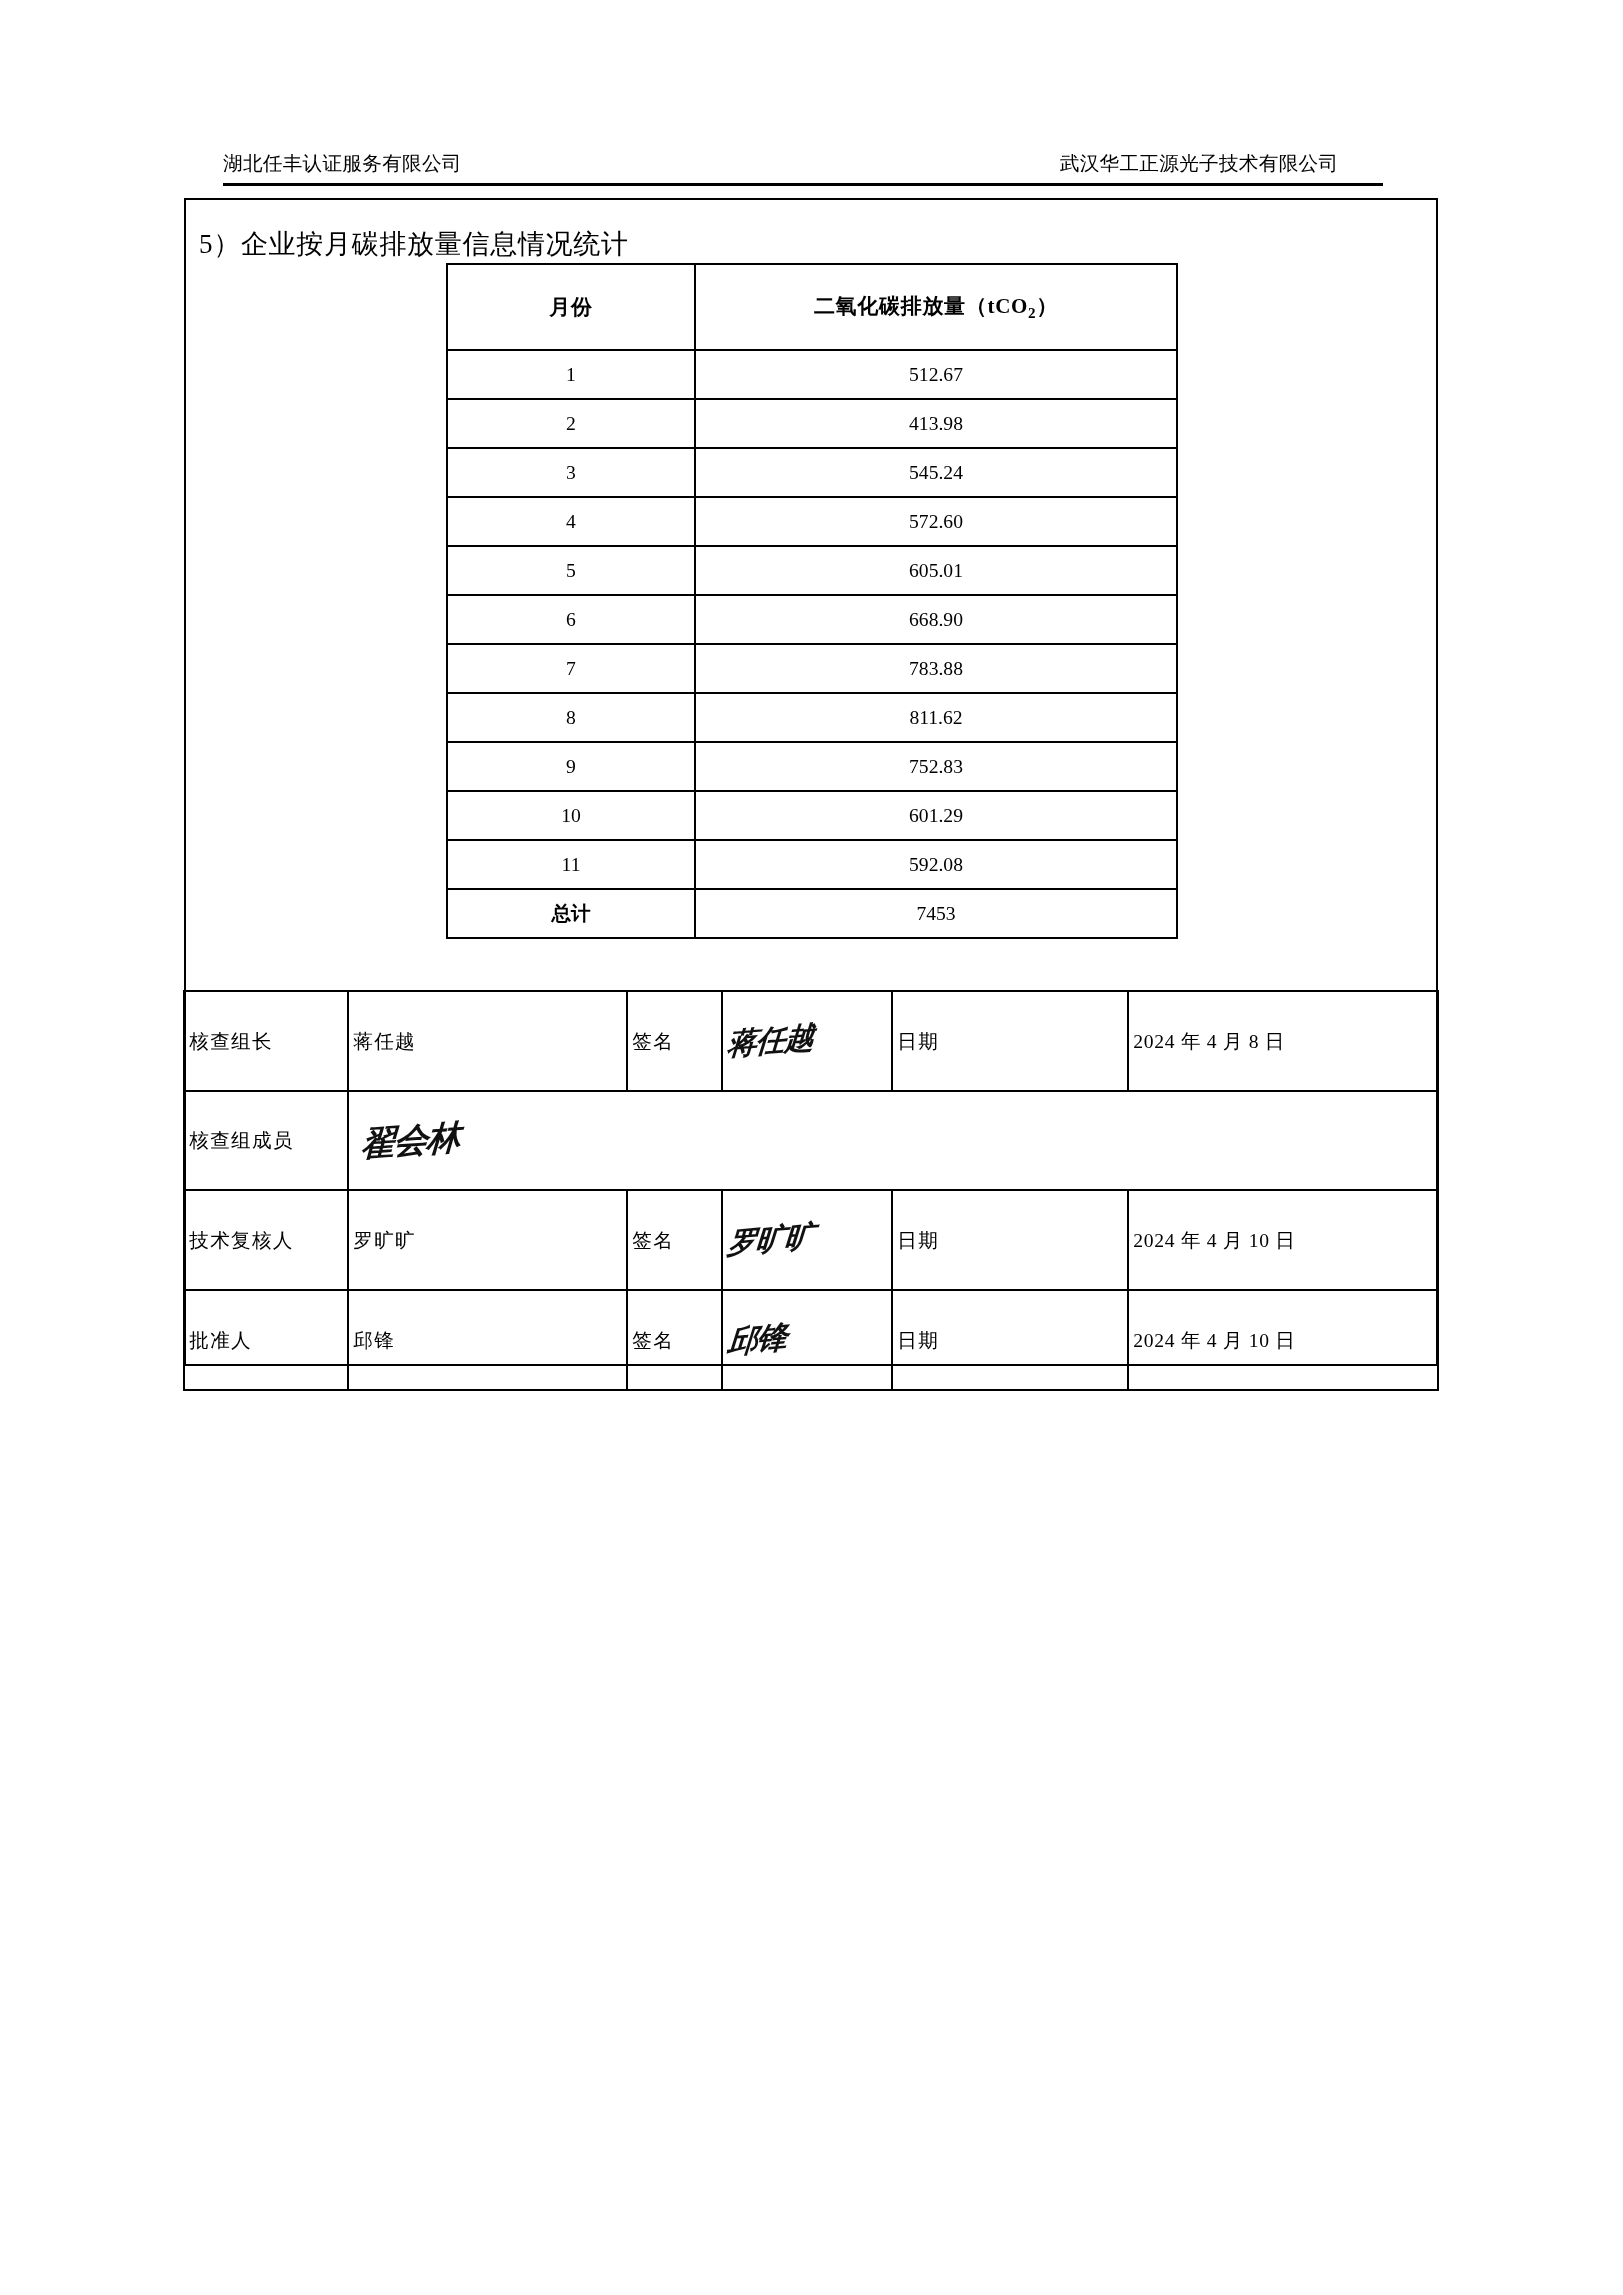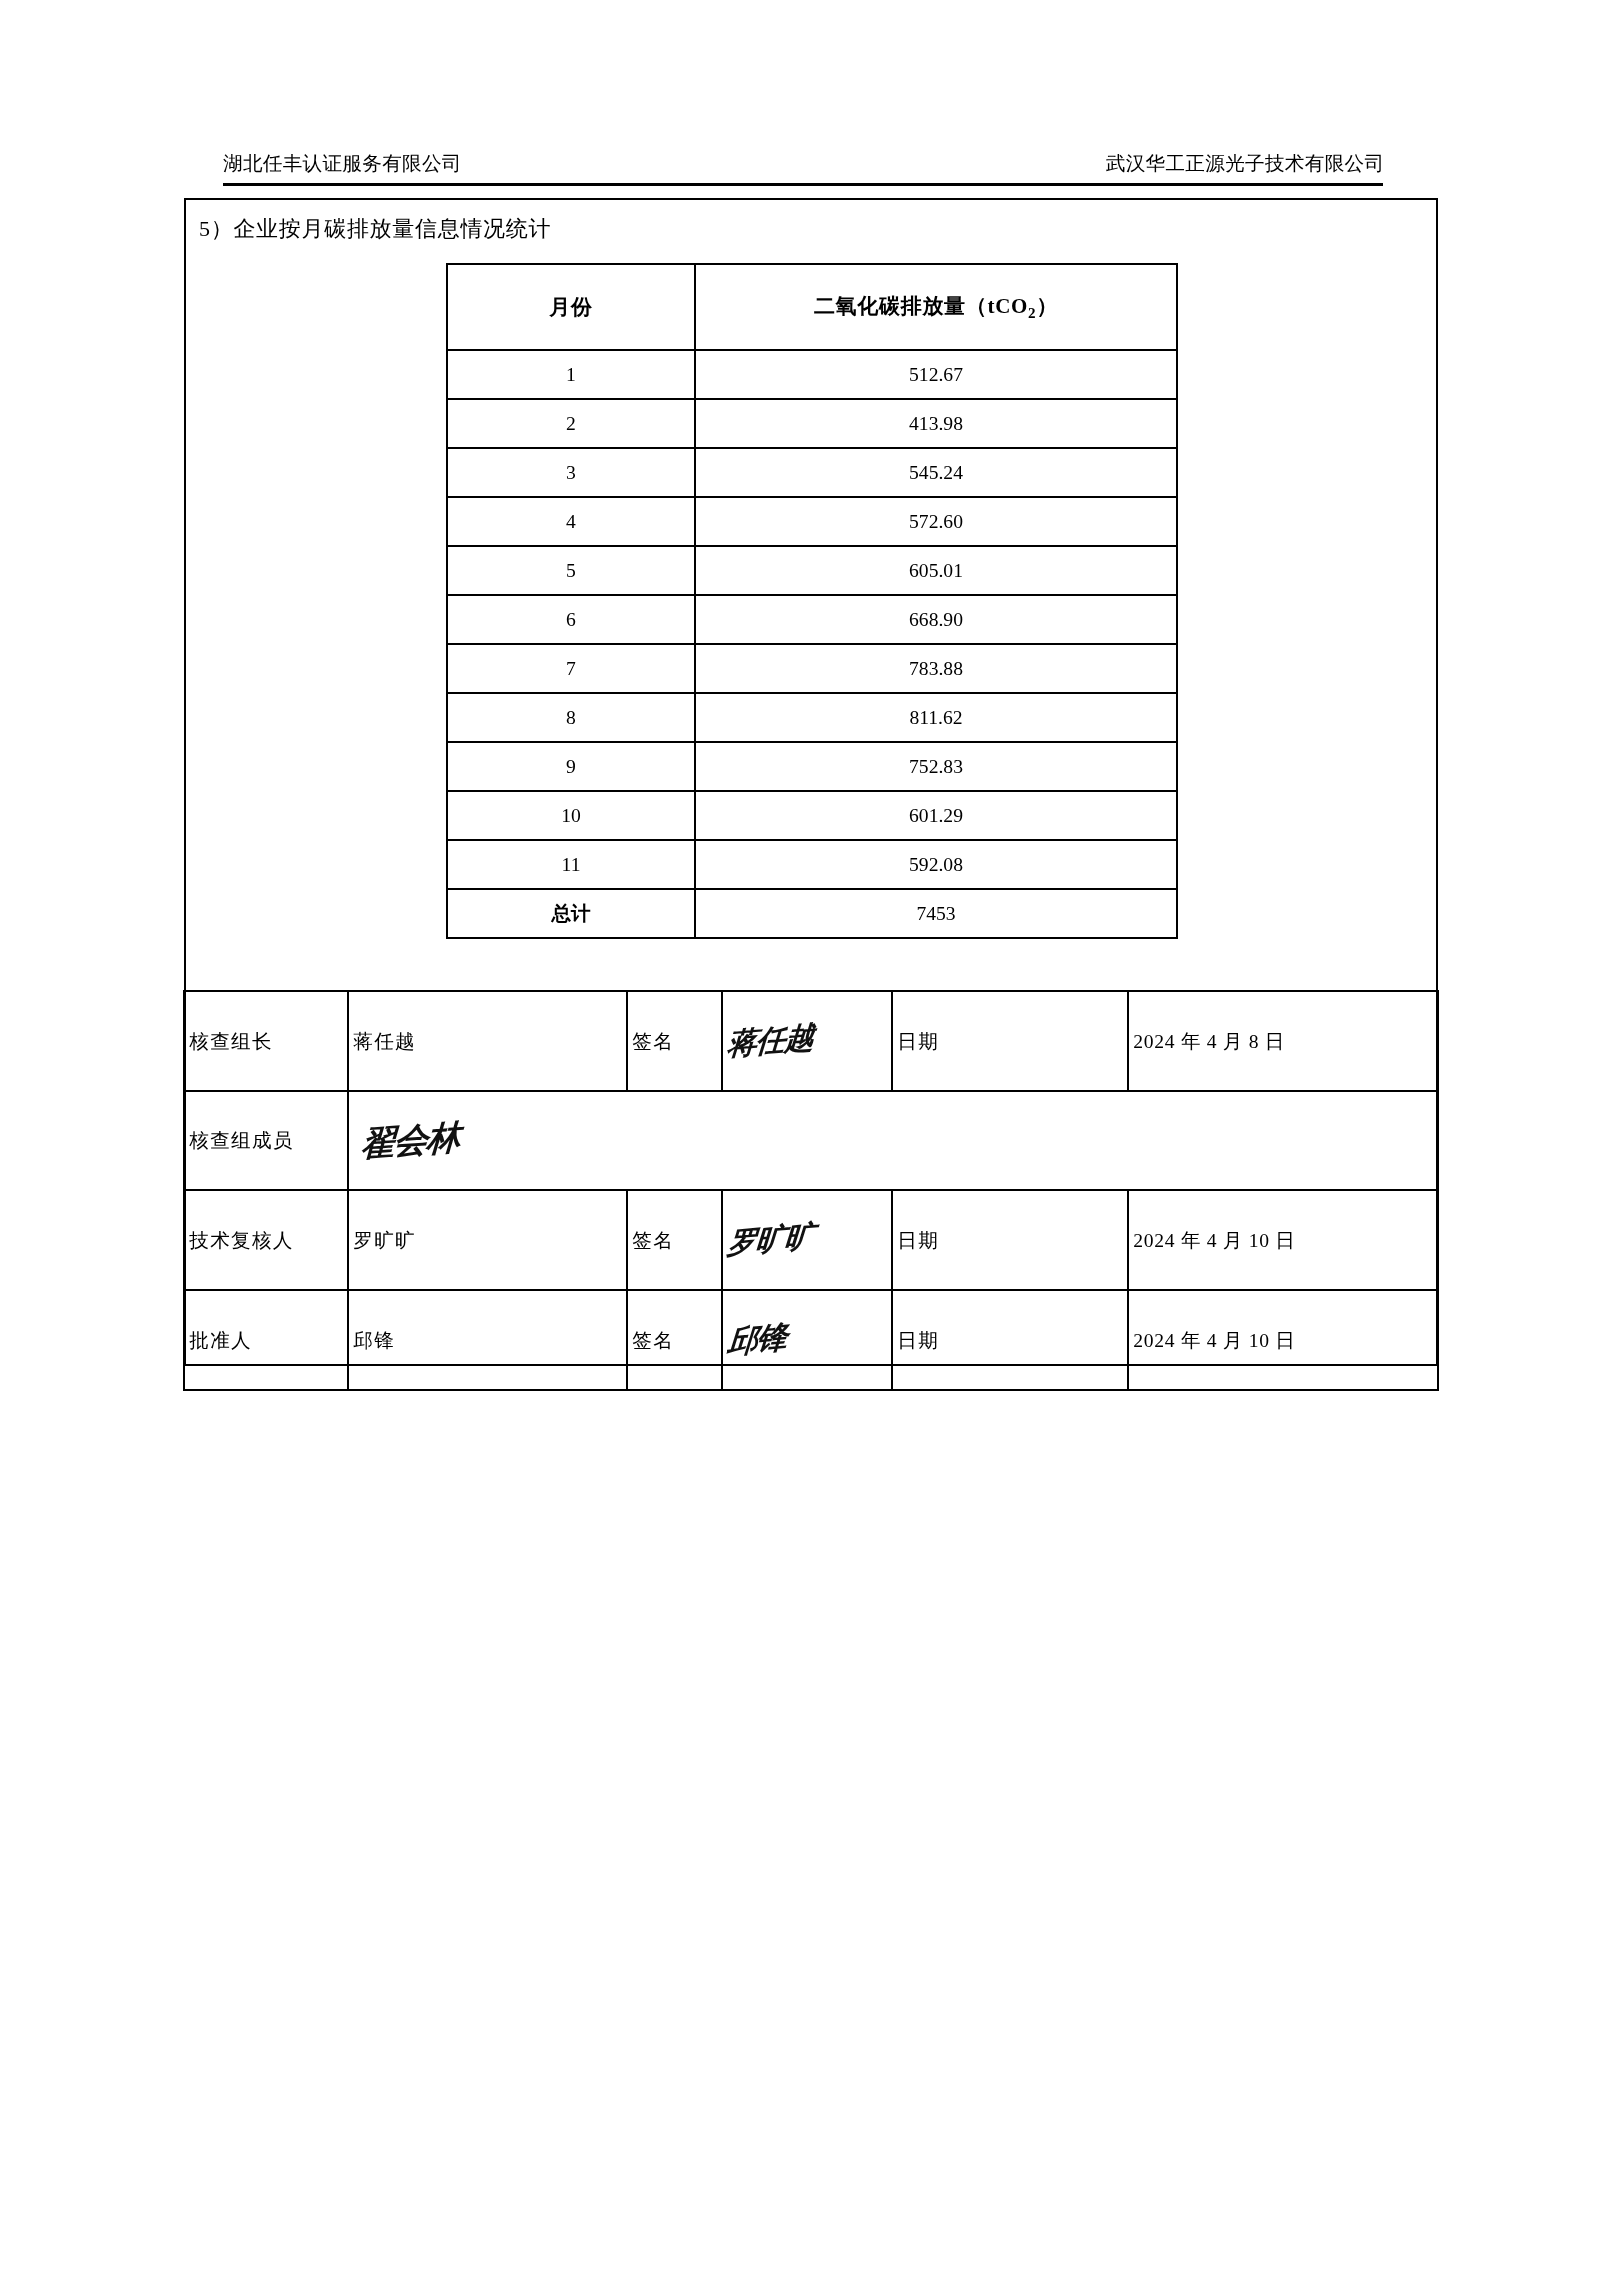--- a/index.html
+++ b/index.html
@@ -34,21 +34,21 @@
     text-align: right;
   }
   .page-header-left,
   .page-header-right {
     font-size: 19.6px;
     line-height: 1.25;
     white-space: nowrap;
     letter-spacing: 0.3px;
   }
   .page-header-right {
-    margin-right: 38px;
+    margin-right: 84px;
   }
   .page-header-rule {
     position: absolute;
     left: 39px;
     top: 55px;
     width: 1160px;
     height: 3.3px;
     background: #000000;
   }
 
@@ -60,22 +60,22 @@
     width: 1254px;
     height: 1168px;
     border: 2.6px solid #000000;
     box-sizing: border-box;
   }
 
   
   .section-title {
     position: absolute;
     left: 13px;
-    top: 15px;
-    font-size: 22px;
+    top: 27px;
+    font-size: 27px;
     line-height: 1.3;
     letter-spacing: 0.7px;
     white-space: nowrap;
   }
 
   
   .emissions-table {
     position: absolute;
     left: 260px;
     top: 63px;

